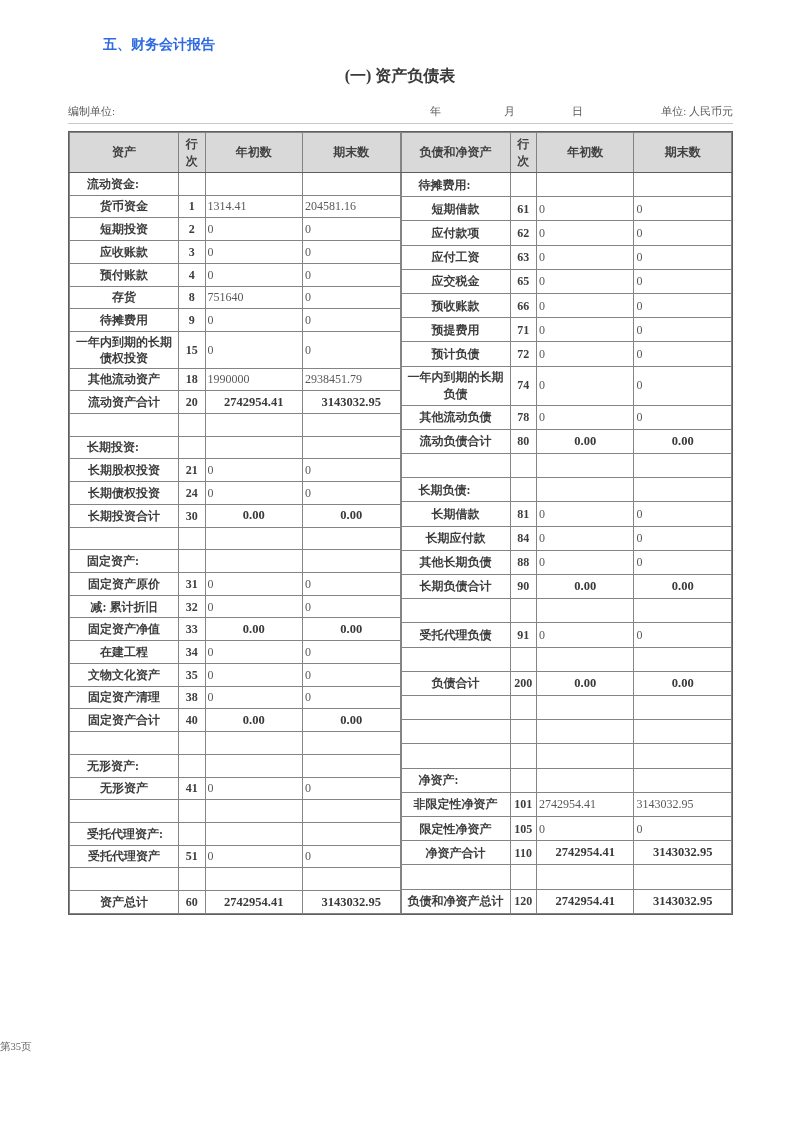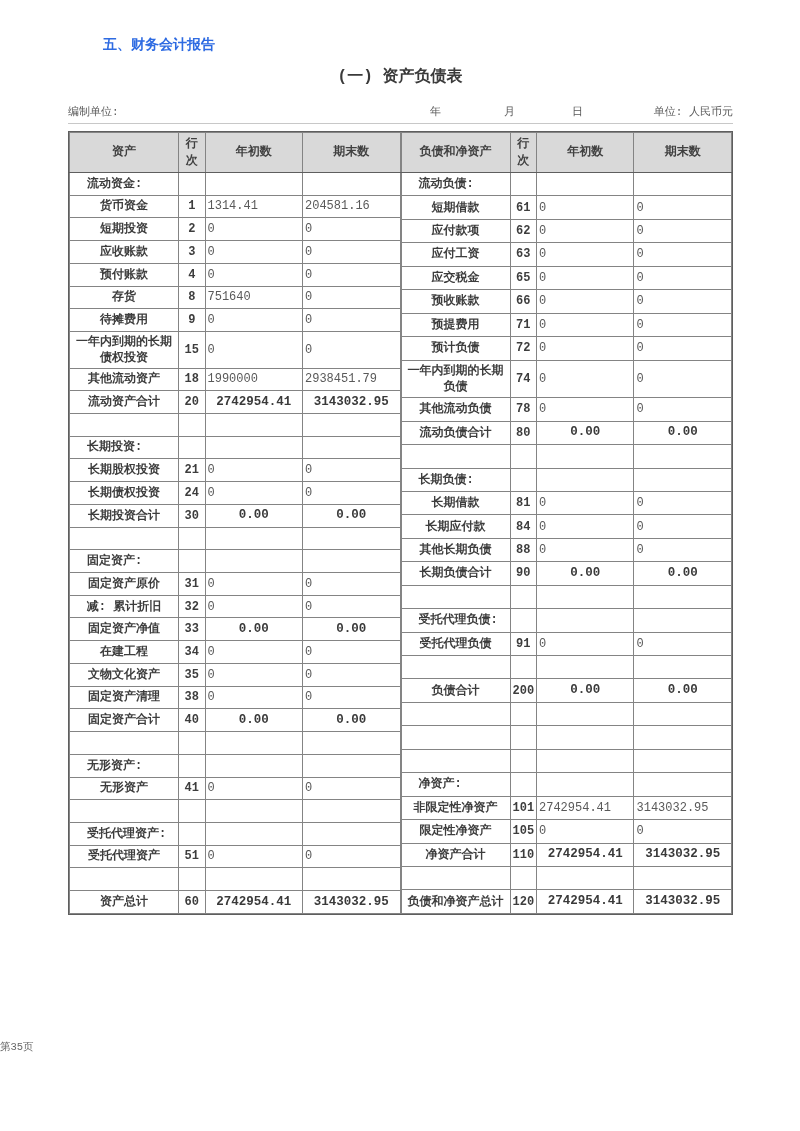--- a/index.html
+++ b/index.html
@@ -1,18 +1,18 @@
 <!DOCTYPE html>
 <html><head>
 <meta charset="utf-8">
 <style>
   html,body{margin:0;padding:0;background:#fff;}
   .page{
     position:relative;width:800px;height:1131px;background:#ffffff;
-    font-family:Liberation Mono, monospace;color:#3d3d3d;overflow:hidden;
+    font-family:Liberation Serif, serif;color:#3d3d3d;overflow:hidden;
   }
   .section-heading{
     position:absolute;left:103px;top:36px;font-size:14px;font-weight:bold;color:#2e6be2;
   }
   .report-title{
     position:absolute;left:0;right:0;top:66px;text-align:center;
     font-size:16px;font-weight:bold;color:#3a3a3a;
   }
   .info-line{
     position:absolute;left:68px;top:100px;width:665px;height:23px;
@@ -293,21 +293,21 @@
         <thead>
           <tr>
             <th>负债和净资产</th>
             <th>行次</th>
             <th>年初数</th>
             <th>期末数</th>
           </tr>
         </thead>
         <tbody>
           <tr class="r-section">
-            <td class="c-label">流动负债:</td>
+            <td class="c-label">待摊费用:</td>
             <td class="c-line"></td>
             <td class="c-val"></td>
             <td class="c-val"></td>
           </tr>
           <tr class="r-item">
             <td class="c-label">短期借款</td>
             <td class="c-line">61</td>
             <td class="c-val">0</td>
             <td class="c-val">0</td>
           </tr>
@@ -396,26 +396,20 @@
             <td class="c-val">0</td>
           </tr>
           <tr class="r-total">
             <td class="c-label">长期负债合计</td>
             <td class="c-line">90</td>
             <td class="c-val">0.00</td>
             <td class="c-val">0.00</td>
           </tr>
           <tr class="r-empty">
             <td class="c-label"></td>
-            <td class="c-line"></td>
-            <td class="c-val"></td>
-            <td class="c-val"></td>
-          </tr>
-          <tr class="r-section">
-            <td class="c-label">受托代理负债:</td>
             <td class="c-line"></td>
             <td class="c-val"></td>
             <td class="c-val"></td>
           </tr>
           <tr class="r-item">
             <td class="c-label">受托代理负债</td>
             <td class="c-line">91</td>
             <td class="c-val">0</td>
             <td class="c-val">0</td>
           </tr>

